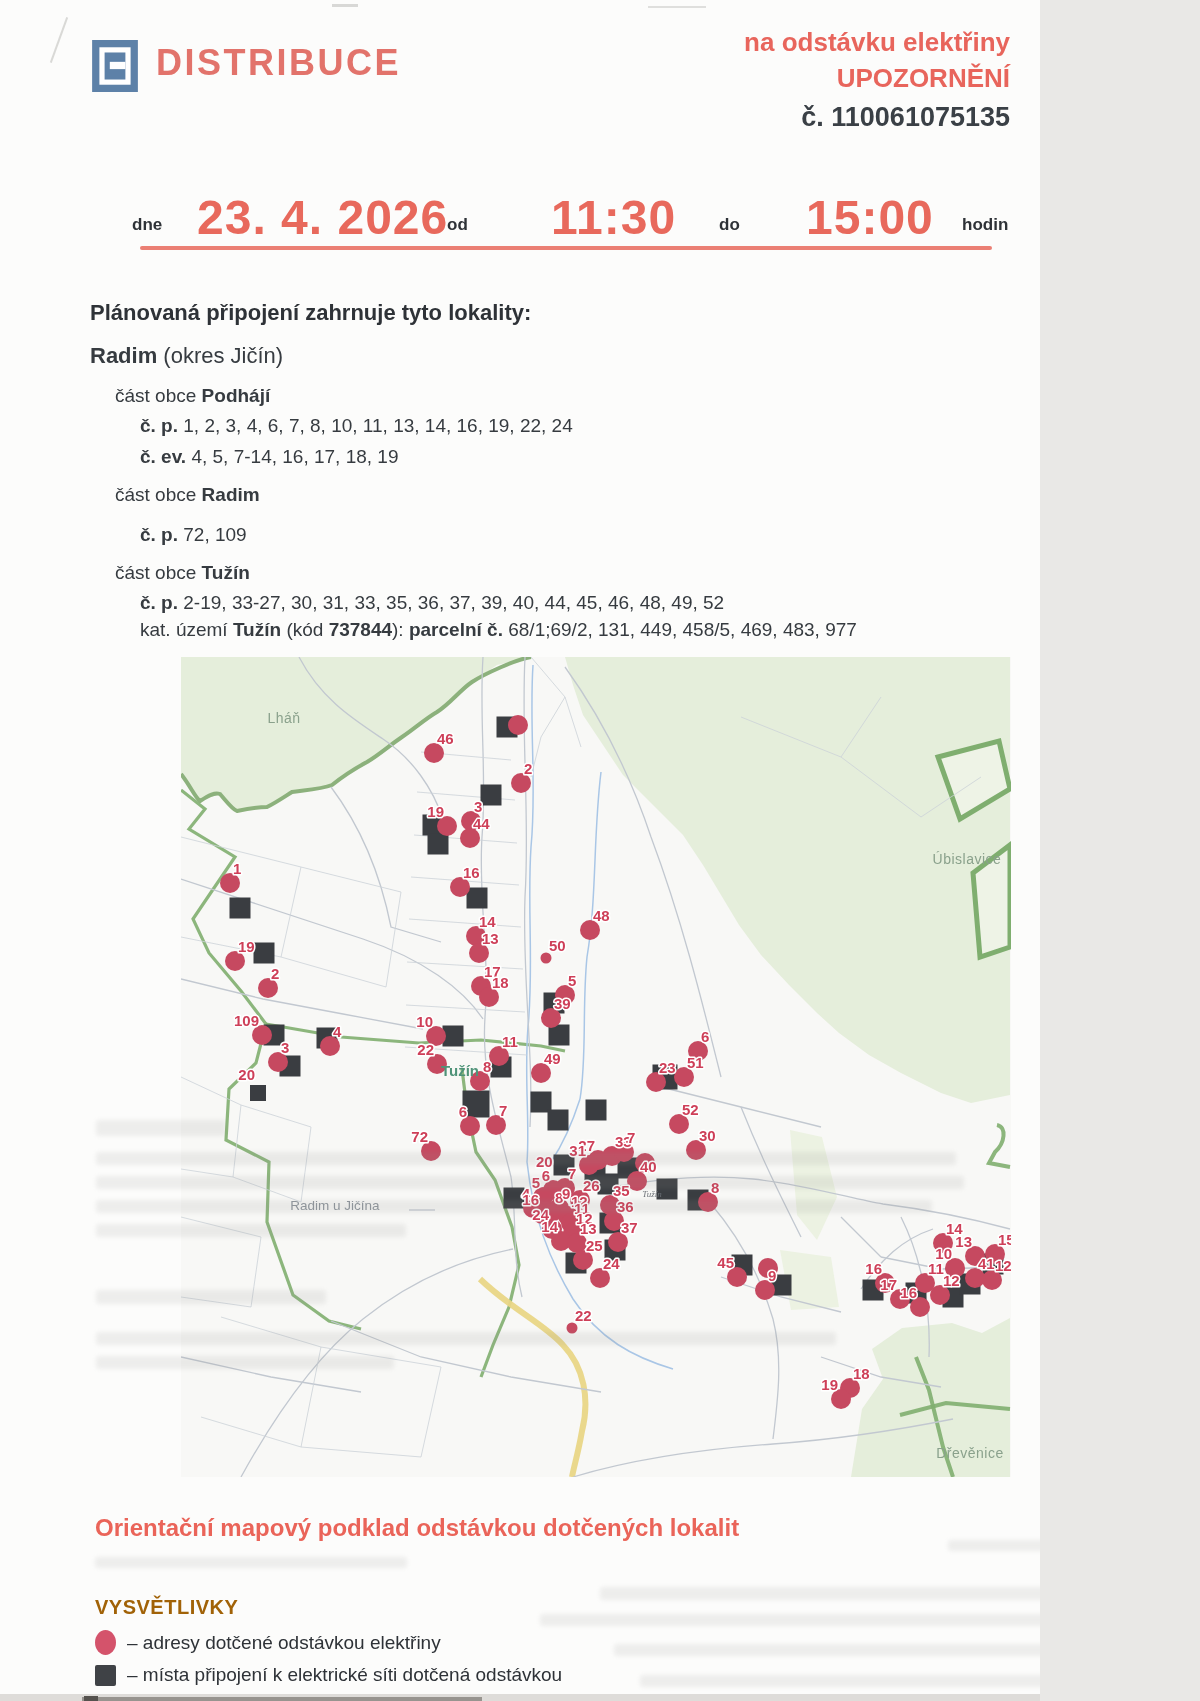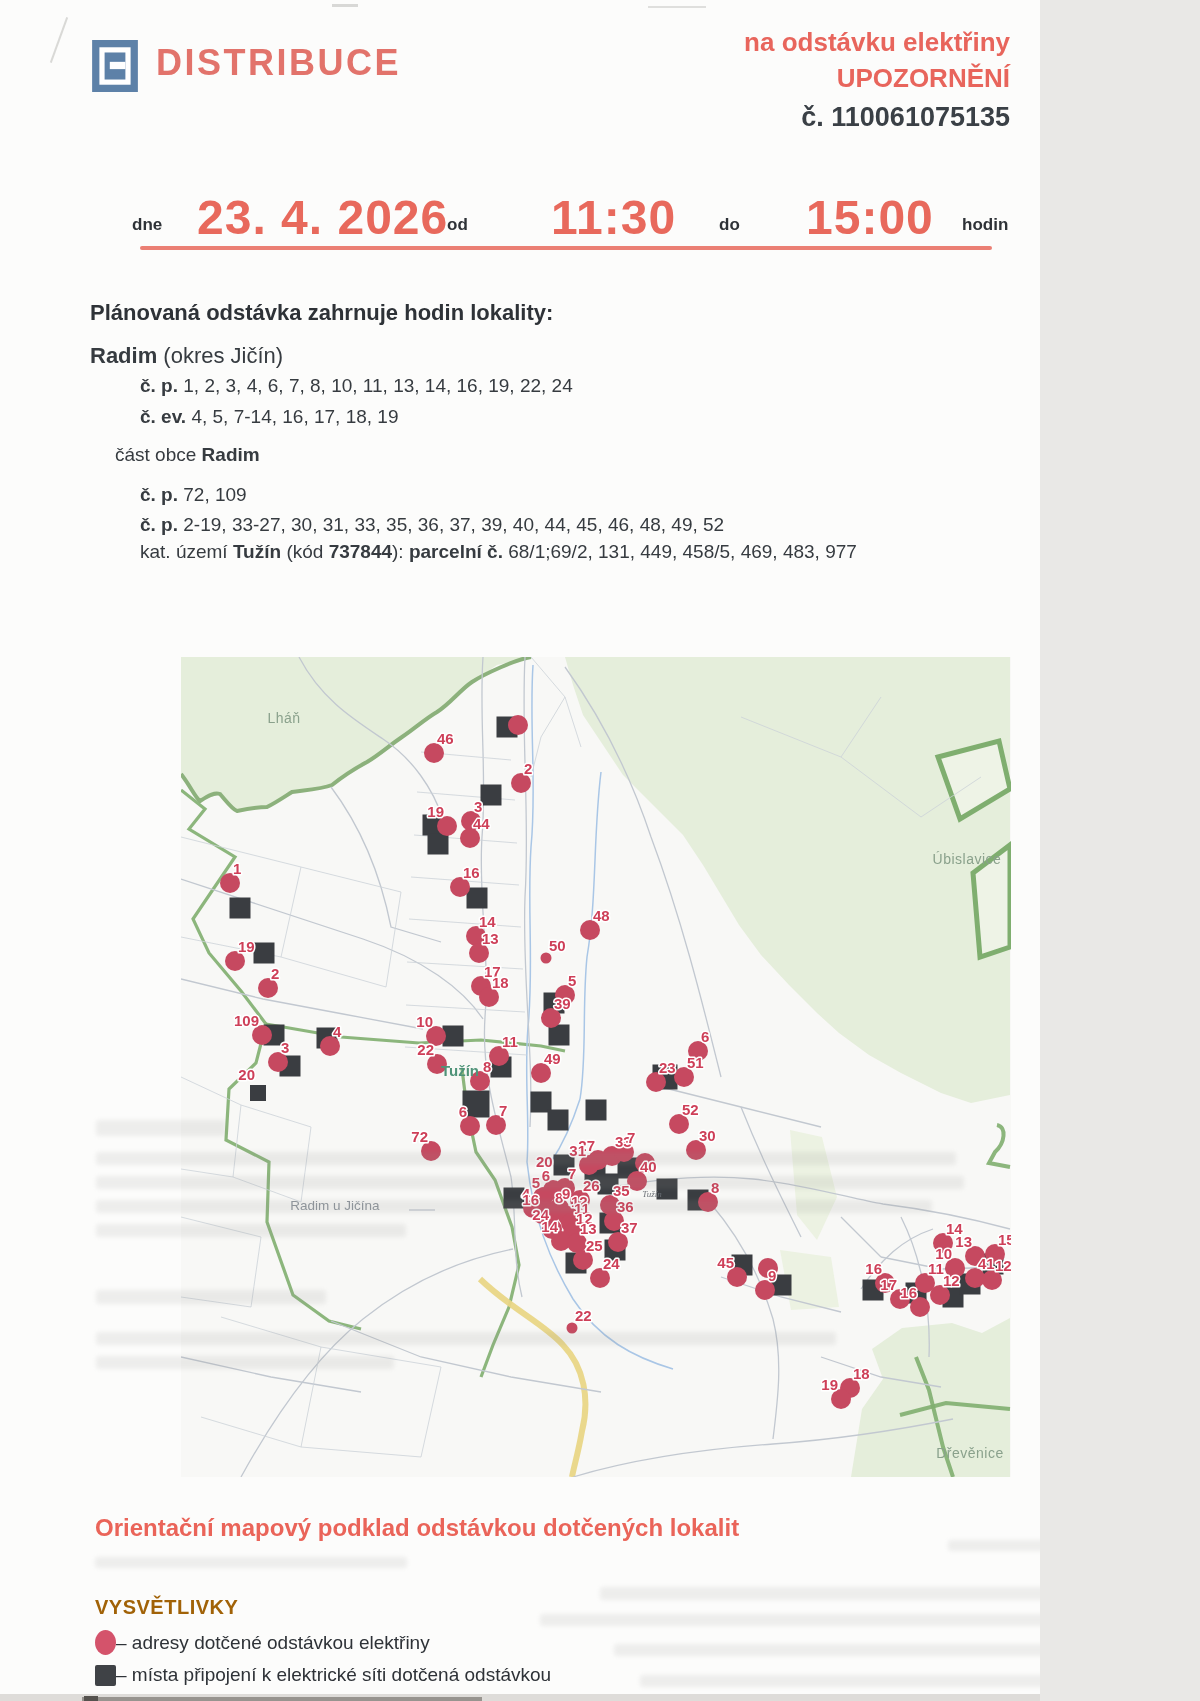--- a/index.html
+++ b/index.html
@@ -45,21 +45,21 @@
               stroke-width:3px;paint-order:stroke;stroke-linejoin:round;}
   text.place{font:14px "Liberation Sans",sans-serif;fill:#8aa18c;letter-spacing:.5px;}
   text.place-teal{font:600 15px "Liberation Sans",sans-serif;fill:#4e9378;}
   text.place-gray{font:13.5px "Liberation Sans",sans-serif;fill:#8e959c;}
   text.tiny{font:italic 9px "Liberation Serif",serif;fill:#6b7076;}
   
   .caption{position:absolute;left:95px;top:1514px;font-size:24px;font-weight:bold;color:#ea6459;}
   .legendh{position:absolute;left:95px;top:1596px;font-size:20px;font-weight:bold;
            color:#a16207;letter-spacing:.5px;}
   .legend{position:absolute;left:95px;top:1630px;display:flex;flex-direction:column;gap:9px;}
-  .lrow{display:flex;align-items:center;font-size:19px;color:#2e3237;}
+  .lrow{display:flex;align-items:center;gap:11px;font-size:19px;color:#2e3237;}
   .mk-dot{width:21px;height:25px;border-radius:50%;background:#d4536b;flex:0 0 auto;}
   .mk-square{width:21px;height:21px;border-radius:2px;background:#3f4246;flex:0 0 auto;}
   
   .smudge{position:absolute;background:#8e8e8c;opacity:.13;filter:blur(2px);border-radius:3px;}
   .mark{position:absolute;}
 </style>
 </head>
 <body>
 
 <div class="page">
@@ -81,27 +81,29 @@
 
   <span class="sl" style="left:132px;top:215px">dne</span>
   <span class="sv" style="left:197px;top:190px">23. 4. 2026</span>
   <span class="sl" style="left:447px;top:215px">od</span>
   <span class="sv" style="left:551px;top:190px">11:30</span>
   <span class="sl" style="left:719px;top:215px">do</span>
   <span class="sv" style="left:806px;top:190px">15:00</span>
   <span class="sl" style="left:962px;top:215px">hodin</span>
   <div class="srule"></div>
 
-  <div class="lhead">Plánovaná odstávka zahrnuje hodin lokality:</div>
+  <div class="lhead">Plánovaná připojení zahrnuje tyto lokality:</div>
   <div class="locrows" id="loc-rows">
       <div class="row l1" style="margin-top: 0px;"><span class="b">Radim</span><span> (okres Jičín)</span></div>
+      <div class="row l2" style="margin-top: 16px;"><span>část obce </span><span class="b">Podhájí</span></div>
       <div class="row l3" style="margin-top: 6px;"><span class="b">č. p.</span><span> 1, 2, 3, 4, 6, 7, 8, 10, 11, 13, 14, 16, 19, 22, 24</span></div>
       <div class="row l3" style="margin-top: 7px;"><span class="b">č. ev.</span><span> 4, 5, 7-14, 16, 17, 18, 19</span></div>
       <div class="row l2" style="margin-top: 14px;"><span>část obce </span><span class="b">Radim</span></div>
       <div class="row l3" style="margin-top: 16px;"><span class="b">č. p.</span><span> 72, 109</span></div>
+      <div class="row l2" style="margin-top: 14px;"><span>část obce </span><span class="b">Tužín</span></div>
       <div class="row l3" style="margin-top: 6px;"><span class="b">č. p.</span><span> 2-19, 33-27, 30, 31, 33, 35, 36, 37, 39, 40, 44, 45, 46, 48, 49, 52</span></div>
       <div class="row l3" style="margin-top: 3px;"><span>kat. území </span><span class="b">Tužín</span><span> (kód </span><span class="b">737844</span><span>): </span><span class="b">parcelní č.</span><span> 68/1;69/2, 131, 449, 458/5, 469, 483, 977</span></div>
     </div>
 
   <div class="map">
     <svg id="map-svg" viewBox="0 0 830 820" preserveAspectRatio="none">
         <rect x="0" y="0" width="830" height="820" class="mapbg"></rect>
         <polygon points="0,0 350,0 316,8 291,25 256,55 221,80 186,105 151,128 111,135 86,150 56,154 39,137 19,144 0,117" class="forest"></polygon>
         <polygon points="384,0 829,0 829,438 790,446 760,436 720,416 688,398 658,376 636,356 608,328 580,298 558,268 540,238 522,208 502,178 472,148 442,118 422,88 402,58 392,28" class="forest"></polygon>
         <polygon points="609,473 641,480 656,540 636,583 616,558" class="forest2"></polygon>

